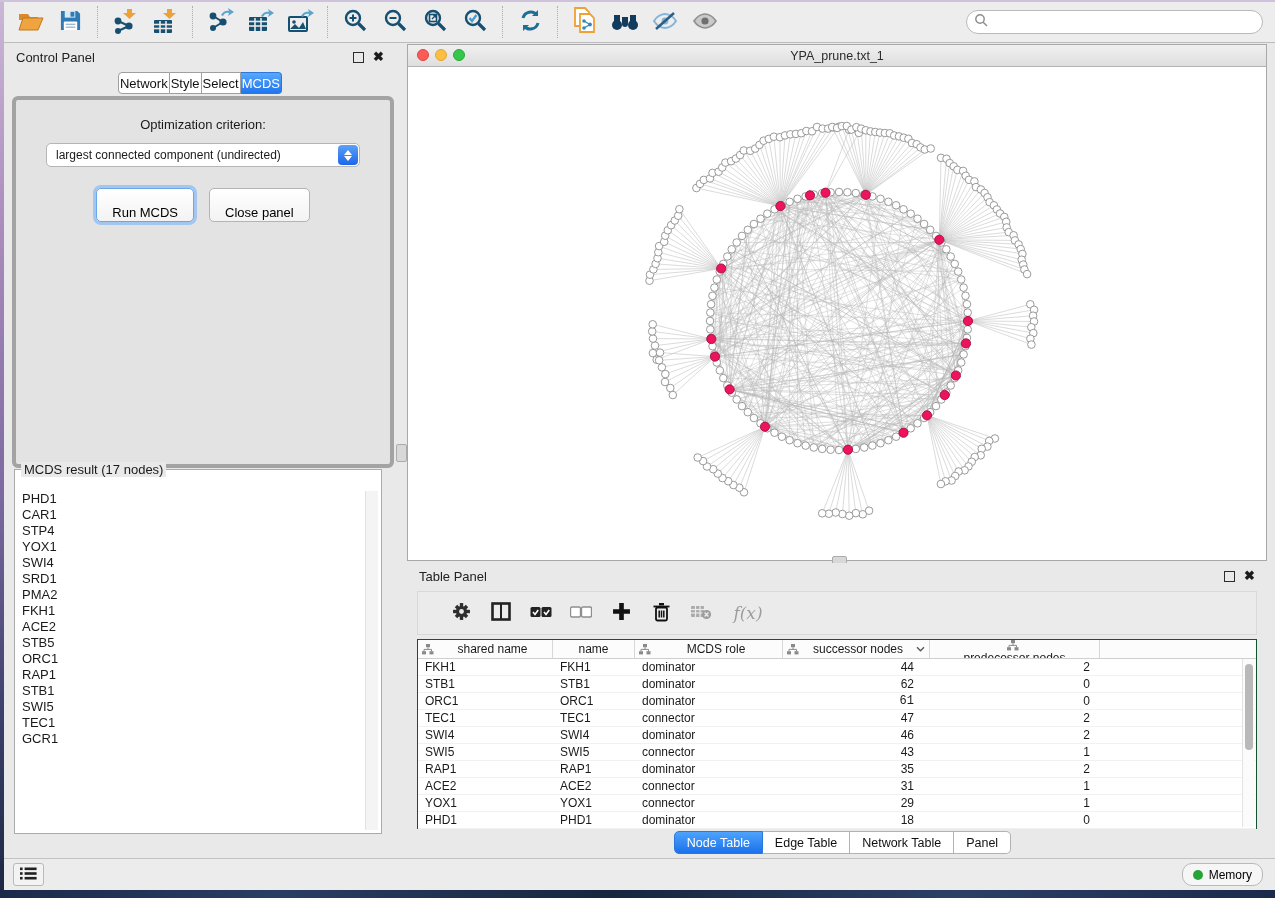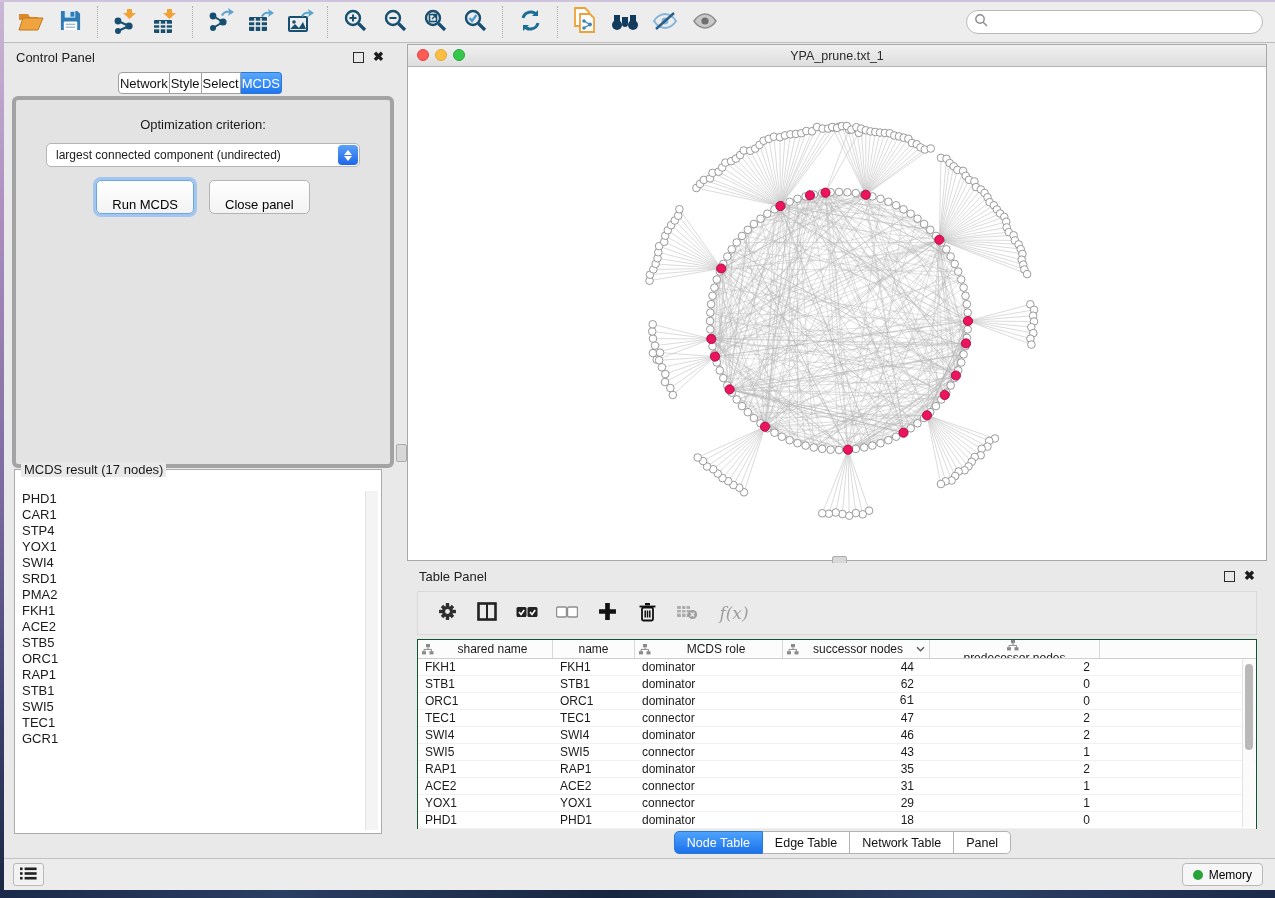--- a/index.html
+++ b/index.html
@@ -37,21 +37,21 @@
   .tab.sel{background:linear-gradient(#58a8fd,#1f76ee);color:#fff;border-color:#2b78d8;}
   .cp-body{position:absolute;left:8px;top:52px;width:374px;height:364px;background:#e3e3e3;
        border:4px solid #a3a3a3;border-radius:6px;}
   .opt-label{margin-top:17px;text-align:center;font-size:13px;}
   .select{margin:11px auto 0;width:314px;height:24px;background:#fff;border:1px solid #b5b5b5;border-radius:5px;
        display:flex;align-items:center;font-size:12px;padding-left:9px;box-sizing:border-box;position:relative;}
   .stepper{position:absolute;right:1px;top:1px;bottom:1px;width:20px;border-radius:4px;
        background:linear-gradient(#5ba1f9,#1e66e8);display:flex;flex-direction:column;align-items:center;justify-content:center;gap:1px;}
   .btnrow{margin-top:13px;display:flex;justify-content:center;gap:15px;}
   .btn{height:29px;padding:16px 15px;font-size:13px;background:linear-gradient(#ffffff,#f3f3f3);
-       border:1px solid #b4b4b4;border-radius:5px;font-family:"Liberation Sans",sans-serif;}
+       border:1px solid #b4b4b4;border-radius:5px;font-family:"Liberation Sans",sans-serif;margin-top:8px;}
   .btn.focusring{box-shadow:0 0 0 3px rgba(110,175,250,.55);border-color:#6aa7e8;}
   .mcds-box{position:absolute;left:10px;top:418px;width:368px;height:372px;background:#fff;
        border:1px solid #ababab;margin:0;padding:2px;box-sizing:border-box;}
   .mcds-box legend{font-size:13px;padding:0 3px;margin-left:4px;background:#e9e9e9;}
   .mcds-list{position:absolute;left:3px;top:14px;right:16px;bottom:3px;overflow:hidden;padding-left:4px;}
   .mcds-item{font-size:13px;line-height:16px;}
   .mcds-scroll{position:absolute;right:3px;top:14px;bottom:3px;width:12px;background:#f4f4f4;border-left:1px solid #e2e2e2;}
 
   
   .vhandle{position:absolute;left:396px;top:444px;width:9px;height:16px;background:#d8d8d8;border:1px solid #ababab;border-radius:2px;}
@@ -64,21 +64,21 @@
        position:relative;display:flex;align-items:center;justify-content:center;font-size:12.5px;color:#2c2c2c;}
   .tl{position:absolute;width:12px;height:12px;border-radius:50%;top:4px;}
   .tl.red{left:9px;background:#fc5b57;border:1px solid #e1443f;box-sizing:border-box;}
   .tl.yellow{left:27px;background:#fdbe41;border:1px solid #e0a733;box-sizing:border-box;}
   .tl.green{left:45px;background:#34c84a;border:1px solid #2aa83c;box-sizing:border-box;}
   .net-canvas{position:absolute;left:0;top:21px;width:858px;height:494px;}
 
   
   .table-panel{position:absolute;left:407px;top:563px;width:860px;height:292px;background:#e9e9e9;}
   .tp-toolbar{position:absolute;left:10px;top:28px;right:10px;height:44px;background:#ebebeb;
-       border:1px solid #d9d9d9;display:flex;align-items:center;gap:10px;padding-left:14px;box-sizing:border-box;}
+       border:1px solid #d9d9d9;display:flex;align-items:center;gap:10px;padding-left:28px;box-sizing:border-box;}
   .ttbtn{width:30px;height:30px;background:none;border:none;display:flex;align-items:center;justify-content:center;padding:0;}
   .fx-label{font-family:"DejaVu Serif",serif;font-style:italic;color:#9d9d9d;font-size:17px;}
   .node-table{position:absolute;left:10px;top:76px;right:10px;height:190px;background:#fff;border:1px solid #14532d;box-sizing:border-box;}
   .thead{display:flex;height:18px;border-bottom:1px solid #cfcfcf;background:#fcfcfc;}
   .th{display:flex;align-items:center;font-size:12px;border-right:1px solid #d8d8d8;box-sizing:border-box;padding:0 4px;color:#1a1a1a;}
   .th .lbl{flex:1;text-align:center;white-space:nowrap;overflow:hidden;}
   .tr{display:flex;height:16px;align-items:center;font-size:12px;border-bottom:1px solid #f1f1f1;}
   .td{box-sizing:border-box;white-space:nowrap;overflow:hidden;}
   .tscroll{position:absolute;right:1px;top:19px;bottom:1px;width:12px;background:#fbfbfb;border-left:1px solid #e3e3e3;}
   .tthumb{position:absolute;left:2px;right:2px;top:5px;height:86px;background:#b9b9b9;border-radius:5px;}
@@ -87,21 +87,21 @@
        display:flex;align-items:center;color:#111;}
   .ttab:first-child{border-left:1px solid #b2b2b2;border-radius:5px 0 0 5px;}
   .ttab:last-child{border-radius:0 5px 5px 0;}
   .ttab.sel{background:linear-gradient(#4ea3fd,#1b71ea);color:#fff;border-color:#2b78d8;margin-left:11px;}
 
   
   .statusbar{position:absolute;left:4px;top:858px;width:1271px;height:32px;background:#ececec;border-top:1px solid #c2c2c2;box-sizing:border-box;}
   .list-btn{position:absolute;left:9px;top:4px;width:31px;height:23px;background:#f3f3f3;border:1px solid #b9b9b9;
        border-radius:3px;display:flex;align-items:center;justify-content:center;padding:0;}
   .memory-btn{position:absolute;right:12px;top:4px;height:23px;padding:0 10px;background:#f6f6f6;border:1px solid #b9b9b9;
-       border-radius:4px;display:flex;align-items:center;gap:6px;font-size:12px;font-family:"Liberation Sans",sans-serif;}
+       border-radius:10px;display:flex;align-items:center;gap:6px;font-size:12px;font-family:"Liberation Sans",sans-serif;}
   .memdot{width:10px;height:10px;border-radius:50%;background:#28a339;}
 </style>
 </head>
 <body>
 
 <div class="screen">
   <div class="wall-left"></div>
   <div class="topstrip"></div>
 
   <div class="toolbar">

